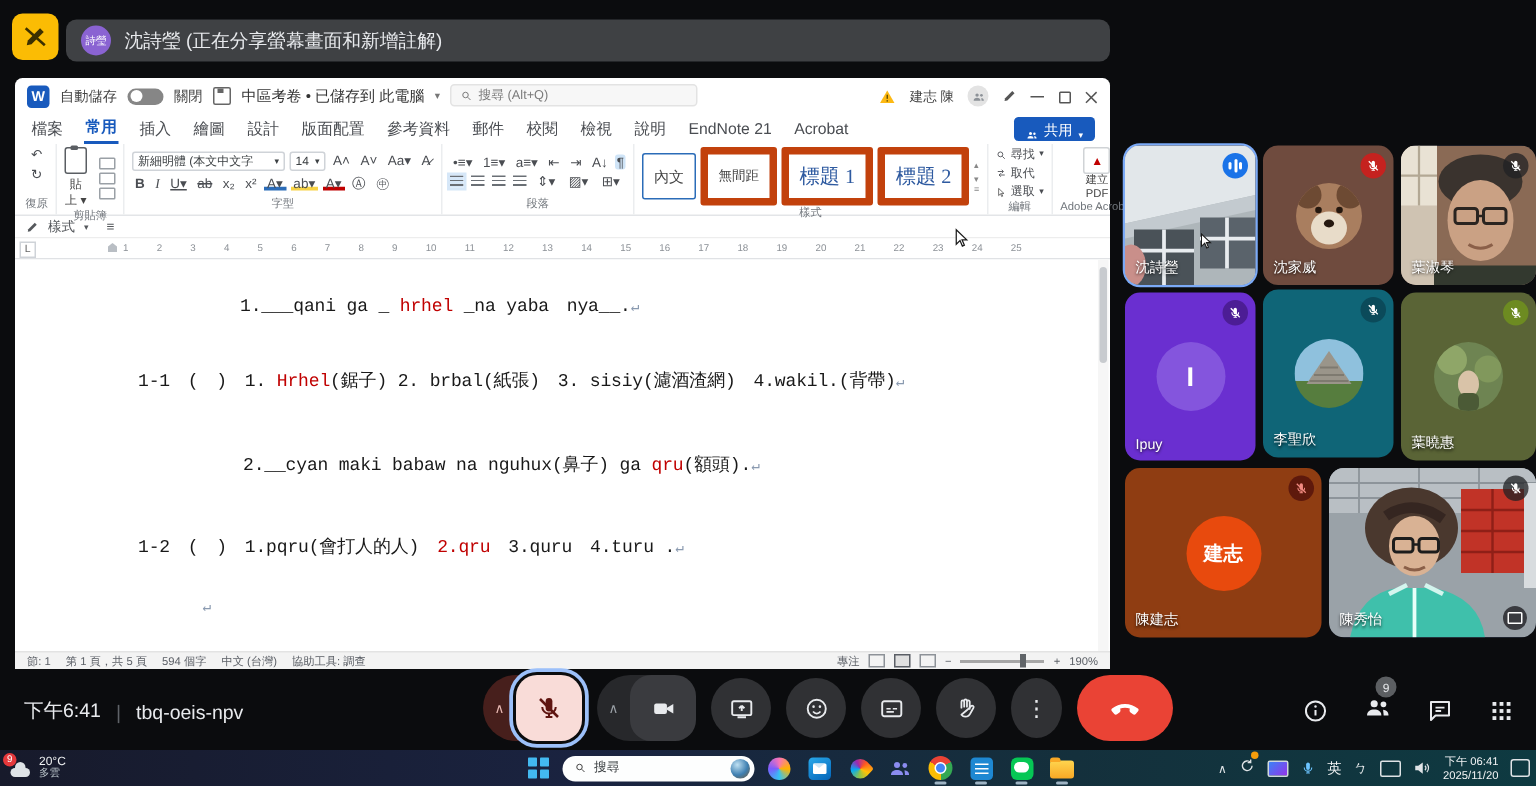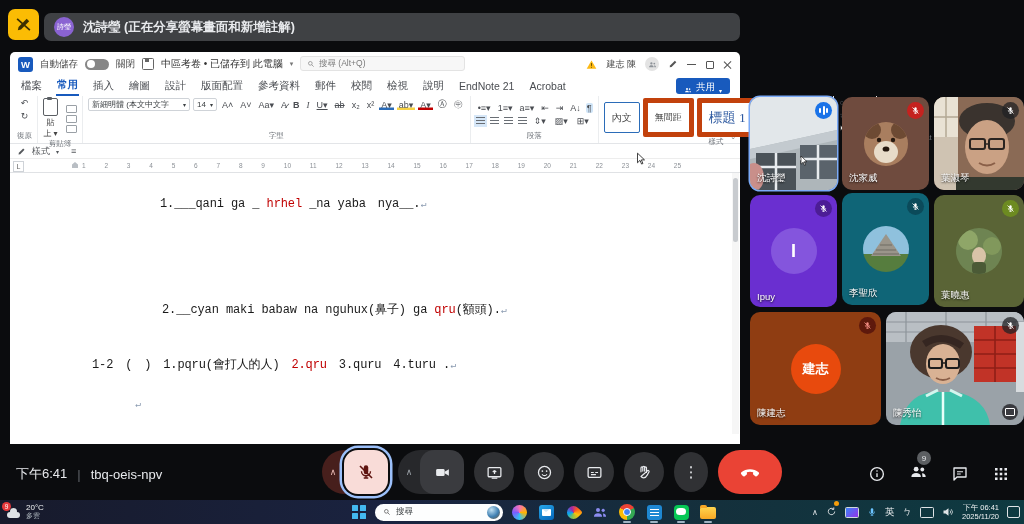--- a/index.html
+++ b/index.html
@@ -5,21 +5,21 @@
   html,body{margin:0;padding:0}
   body{width:1024px;height:524px;position:relative;overflow:hidden;background:#0b0c0e;
        font-family:"Liberation Sans",sans-serif;-webkit-font-smoothing:antialiased}
   .ctr{display:flex;align-items:center;justify-content:center}
 
   
   #anno-btn{position:absolute;left:8px;top:9px;width:31px;height:31px;border-radius:7px;background:#fbbc04}
   #banner{position:absolute;left:44px;top:13px;width:696px;height:28px;background:#3f4144;border-radius:7px;
           display:flex;align-items:center;gap:9px;padding:0 10px;box-sizing:border-box}
   .banner-avatar{width:20px;height:20px;border-radius:50%;background:#8a63d2;color:#fff;font-size:7px;flex:none}
-  .banner-text{color:#e8eaed;font-size:12.5px;font-weight:700;white-space:nowrap}
+  .banner-text{color:#e8eaed;font-size:12.5px;font-weight:400;white-space:nowrap}
 
   
   #word{position:absolute;left:10px;top:52px;width:730px;height:392px;background:#fff;border-radius:5px 5px 0 0;color:#444}
   .wtitle{height:24px;display:flex;align-items:center;gap:7px;padding:0 8px;font-size:9.5px;position:relative}
   .wlogo{width:15px;height:15px;border-radius:3px;background:#185abd;color:#fff;font-size:9.5px;font-weight:700}
   .toggle{width:24px;height:11px;border-radius:6px;background:#868686;position:relative;flex:none}
   .toggle::before{content:"";position:absolute;left:1.5px;top:1.5px;width:8px;height:8px;border-radius:50%;background:#fff}
   .floppy{width:10px;height:10px;border:1.2px solid #666;border-radius:1.5px;position:relative}
   .floppy::before{content:"";position:absolute;left:2px;top:0;width:4px;height:3px;background:#666}
   .wsearch{position:absolute;left:290px;top:4px;width:165px;height:15px;background:#f7f7f7;border:1px solid #e3e3e3;
@@ -353,21 +353,21 @@
         </div>
         <div class="minirow">
           <div class="mini"></div>
           <div class="mini"></div>
           <div class="mini"></div>
         </div>
       </div>
       <div class="rlabel">剪貼簿</div>
     </div>
     <div class="rgroup">
-      <div class="rbody" style="flex-direction:row;align-items:flex-start;gap:2px;justify-content:center">
+      <div class="rbody" style="flex-direction:column;align-items:flex-start;gap:2px;justify-content:center">
         <div class="frow">
           <div class="fbox" style="width:102px">
             <span style="overflow:hidden;white-space:nowrap">新細明體 (本文中文字</span>
               <span style="font-size:6px">▾</span>
           </div>
           <div class="fbox" style="width:24px">
             <span>14</span>
               <span style="font-size:6px">▾</span>
           </div>
           <span class="gly">A˄</span>
@@ -478,26 +478,44 @@
   </div>
 
   <div class="ruler">
     <div class="tabsel">L</div>
     <div class="indmark"></div>
     <div class="rnums">1 2 3 4 5 6 7 8 9 10 11 12 13 14 15 16 17 18 19 20 21 22 23 24 25</div>
   </div>
 
   <div class="wdoc">
     <div class="dline" style="left:150px;top:22px"><span>1.___qani ga _ </span><span class="seg-r">hrhel</span><span> _na yaba　nya__.</span><span class="seg-m">↵</span></div>
+    <div class="dline" style="left:82px;top:72px"><span>1-1　(　)　1. </span><span class="seg-r">Hrhel</span><span>(鋸子) 2. brbal(紙張)　3. sisiy(濾酒渣網)　4.wakil.(背帶)</span><span class="seg-m">↵</span></div>
     <div class="dline" style="left:152px;top:128px"><span>2.__cyan maki babaw na nguhux(鼻子) ga </span><span class="seg-r">qru</span><span>(額頭).</span><span class="seg-m">↵</span></div>
     <div class="dline" style="left:82px;top:183px"><span>1-2　(　)　1.pqru(會打人的人)　</span><span class="seg-r">2.qru</span><span>　3.quru　4.turu .</span><span class="seg-m">↵</span></div>
     <div class="dline" style="left:125px;top:224px"><span class="seg-m">↵</span></div>
     <div class="wsb"></div>
   </div>
 
+  <div class="wstatus">
+    <span>節: 1</span>
+    <span>第 1 頁，共 5 頁</span>
+    <span>594 個字</span>
+    <span>中文 (台灣)</span>
+    <span>協助工具: 調查</span>
+    <div class="wsright">
+      <span>專注</span>
+      <span class="viewbox"></span>
+      <span class="viewbox" style="border-color:#5b5f66;background:#e0e0e0"></span>
+      <span class="viewbox"></span>
+      <span>−</span>
+      <div class="slider"></div>
+      <span>+</span>
+      <span>190%</span>
+    </div>
+  </div>
 
   <svg class="cursor-svg" style="left:624px;top:100px" width="14" height="14">
       <use href="#i-cursor"></use>
     </svg>
 </div>
 
 <div class="tile" id="tile-1" style="left:750px;top:97px;width:87px;height:93px">
   <svg class="scene" viewBox="0 0 87 93" preserveAspectRatio="xMidYMid slice">
     <rect width="87" height="93" fill="#aeb6ba"></rect>
     <polygon points="0,0 87,0 87,33 0,52" fill="#e2e7ea"></polygon>

